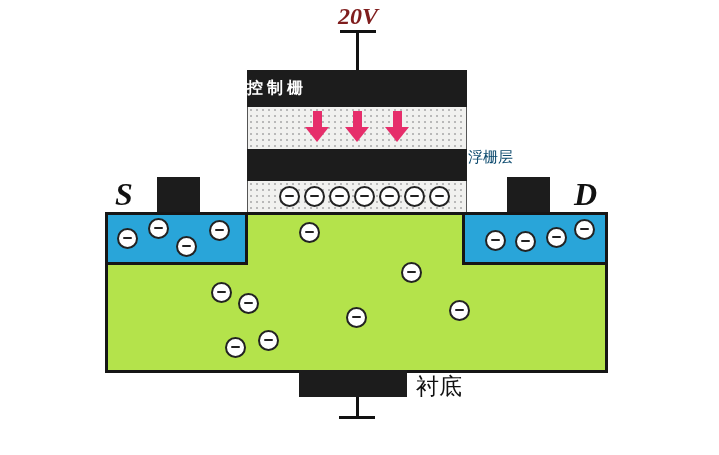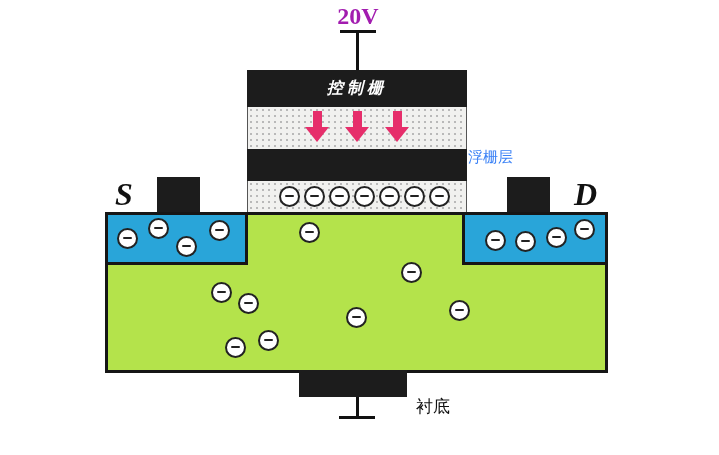--- a/index.html
+++ b/index.html
@@ -6,59 +6,59 @@
   #diagram{
     position:relative;width:719px;height:455px;background:#ffffff;overflow:hidden;
     font-family:"Liberation Sans", sans-serif;
     --substrate-green:#b4e34b; --diffusion-blue:#29a5d9; --gate-black:#1c1c1c;
     --arrow-pink:#e62e6b; --oxide-dot-gray:#b9b9b9; --oxide-bg:#f1f1ef;
   }
   .abs{position:absolute;box-sizing:border-box;}
 
   
   .volt-label{width:80px;text-align:center;font-family:"Liberation Serif",serif;
-    font-weight:bold;font-size:24px;color:#a21caf;}
+    font-style:italic;font-weight:bold;font-size:24px;color:#7f1d1d;}
   .wire{background:#111;}
 
   
   .stack{left:247px;top:70px;width:220px;}
   .layer{position:relative;box-sizing:border-box;width:220px;}
   .gate-black{background:var(--gate-black);}
   .oxide{
     background-color:var(--oxide-bg);
     background-image:radial-gradient(var(--oxide-dot-gray) 1.2px, transparent 1.3px);
     background-size:6px 6px;
     border-left:1px solid #555;border-right:1px solid #555;
   }
-  .control-gate{height:37px;display:flex;align-items:center;justify-content:center;font-style:italic;}
+  .control-gate{height:37px;display:flex;align-items:center;}
   .control-gate-text{color:#fff;font-size:16px;font-weight:bold;letter-spacing:4px;}
   .oxide-top{height:42px;}
   .floating-gate{height:32px;}
   .oxide-tunnel{height:31px;}
 
-  .fg-label{left:468px;top:148px;font-size:15px;color:#3b82f6;}
+  .fg-label{left:468px;top:148px;font-size:15px;color:#0c4a6e;}
 
   
   .arrow{position:absolute;top:111px;width:24px;height:33px;display:flex;
     flex-direction:column;align-items:center;}
   .arrow-stem{width:9px;height:16px;background:var(--arrow-pink);}
   .arrow-head{width:0;height:0;border-left:12px solid transparent;
     border-right:12px solid transparent;border-top:15px solid var(--arrow-pink);}
 
   
   .substrate{left:105px;top:212px;width:503px;height:161px;
     background:var(--substrate-green);border:3px solid #161616;}
   .region{position:absolute;top:0;height:50px;background:var(--diffusion-blue);box-sizing:border-box;}
   .region-source{left:0;width:140px;border-right:3px solid #161616;border-bottom:3px solid #161616;}
   .region-drain{right:0;width:143px;border-left:3px solid #161616;border-bottom:3px solid #161616;}
 
   .contact{background:var(--gate-black);}
   .sd-label{font-family:"Liberation Serif",serif;font-style:italic;font-weight:600;
     font-size:32px;color:#111;line-height:1;}
-  .sub-label{font-size:17px;color:#111;margin-top:24px;}
+  .sub-label{font-size:23px;color:#111;}
 
   
   .electron{position:absolute;width:21px;height:21px;border-radius:50%;background:#fff;
     border:2.2px solid #222;box-sizing:border-box;display:flex;align-items:center;justify-content:center;}
   .electron::after{content:"";width:9px;height:2.4px;background:#222;border-radius:1px;}
 </style>
 </head>
 <body>
 
 <div id="diagram" style="--substrate-green: #b4e34b; --diffusion-blue: #29a5d9; --gate-black: #1c1c1c; --arrow-pink: #e62e6b; --oxide-dot-gray: #b9b9b9; --oxide-bg: #f1f1ef;">

